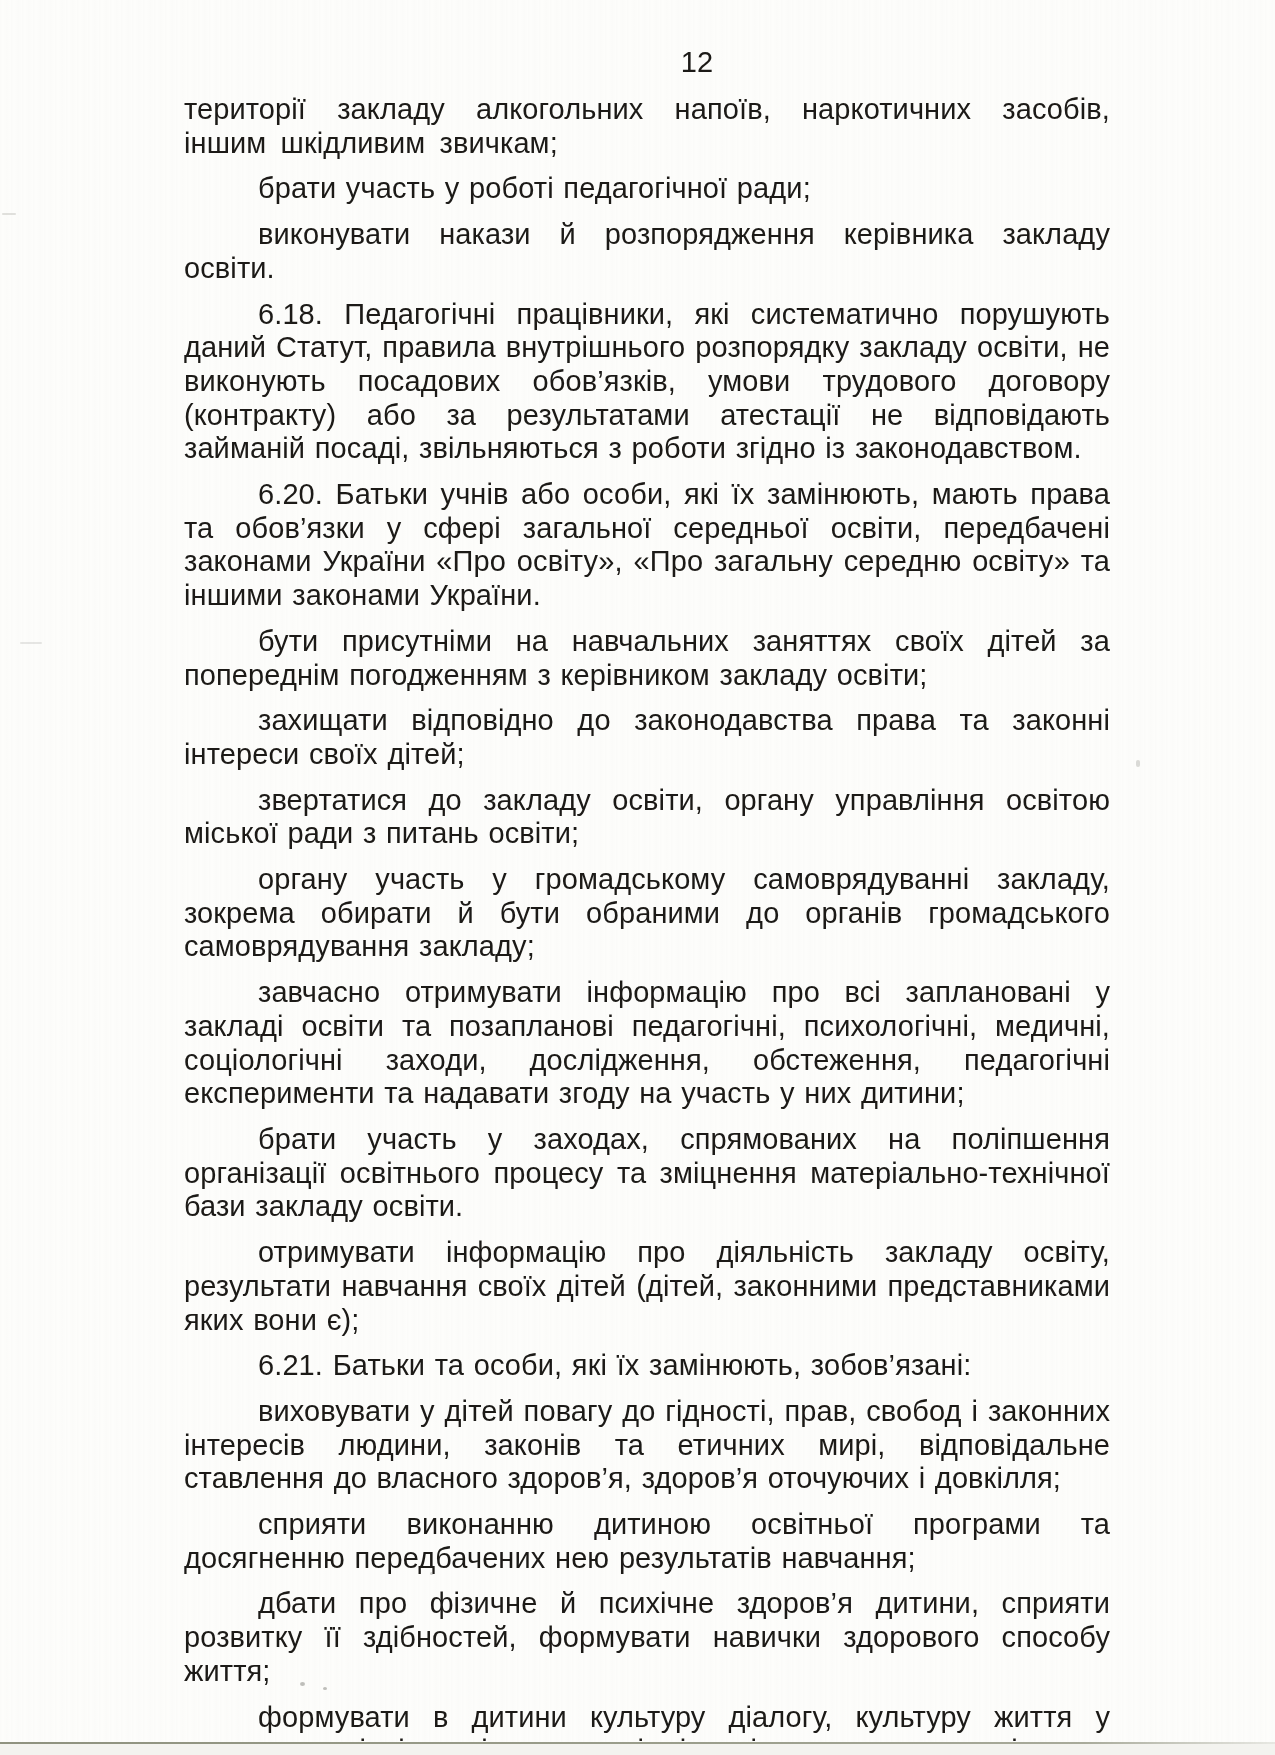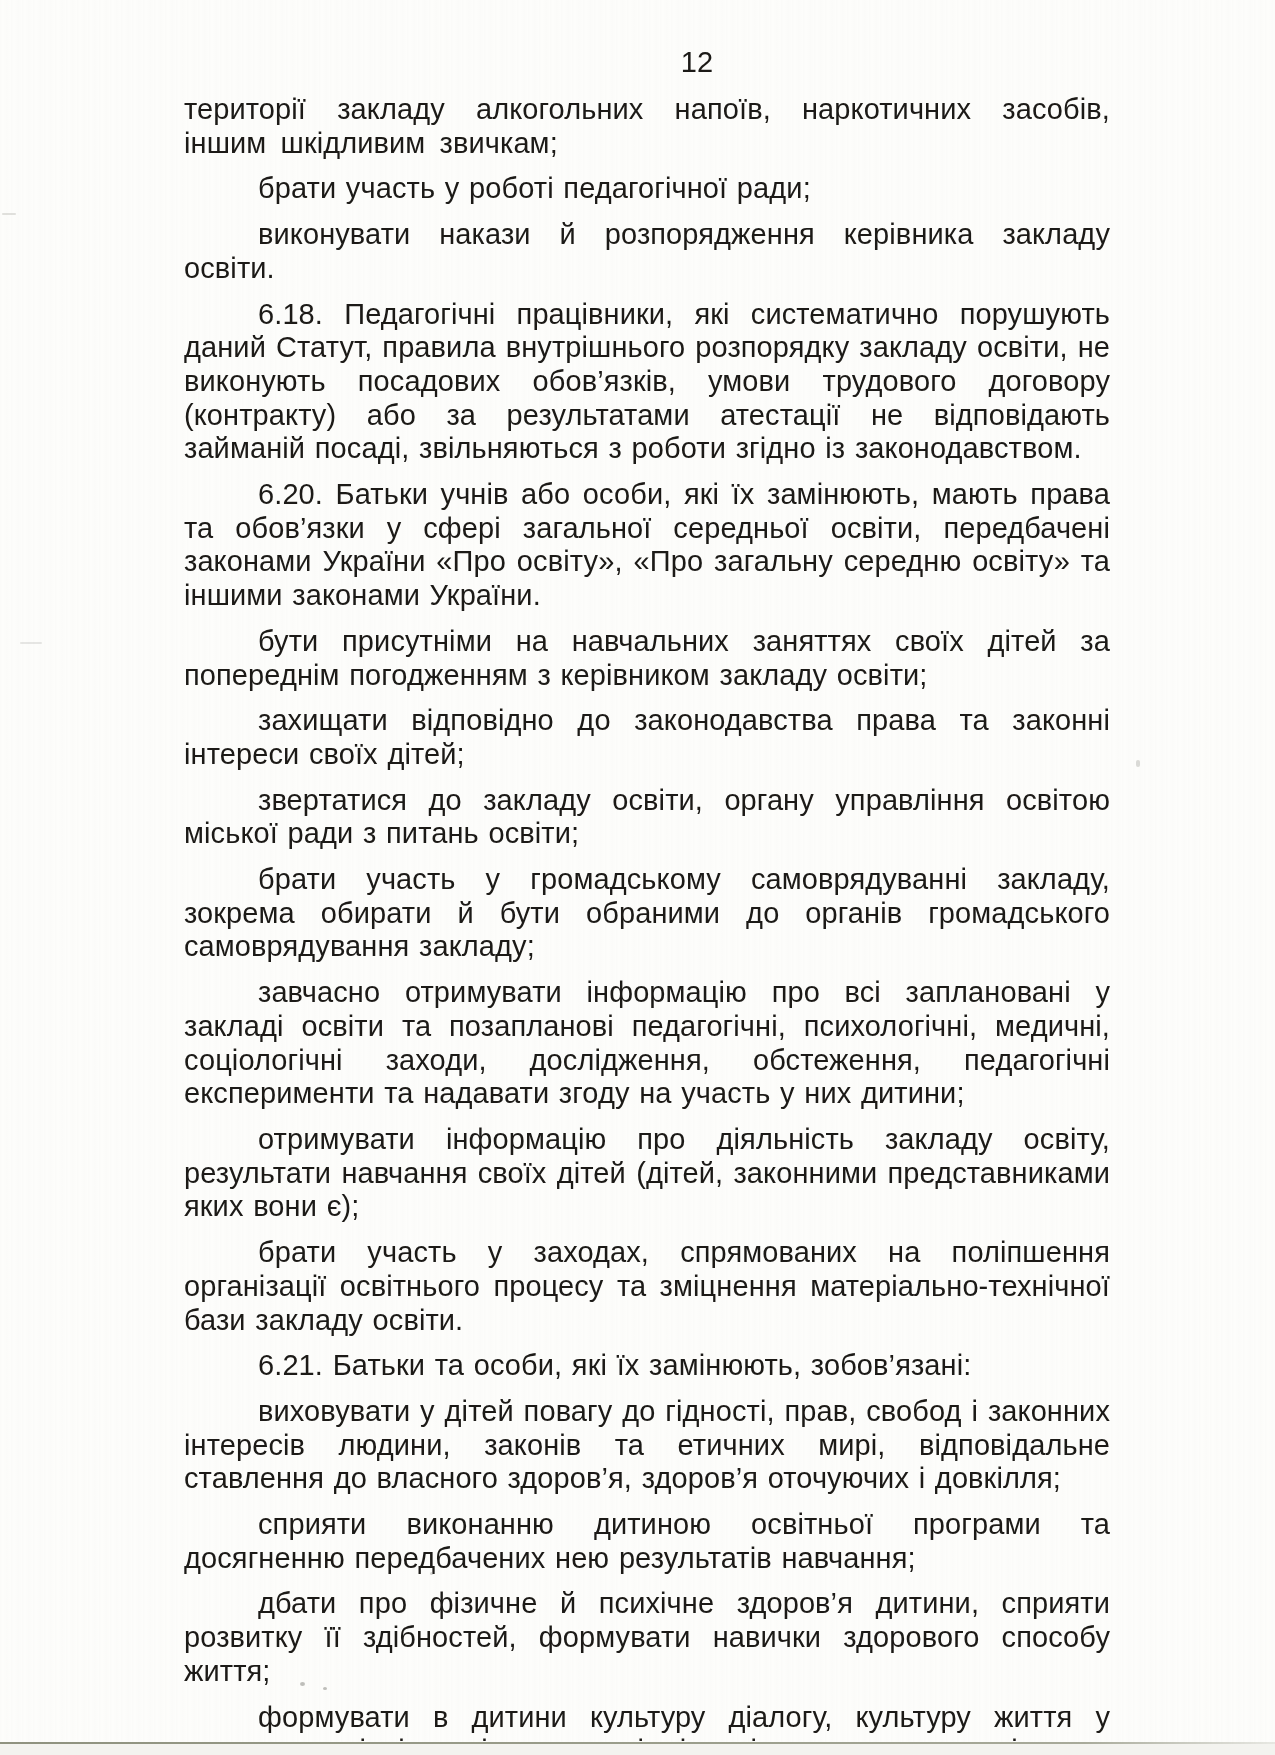--- a/index.html
+++ b/index.html
@@ -98,24 +98,24 @@
 
   <div class="content">
     <p class="cont">території закладу алкогольних напоїв, наркотичних засобів, іншим шкідливим звичкам;</p>
     <p>брати участь у роботі педагогічної ради;</p>
     <p>виконувати накази й розпорядження керівника закладу освіти.</p>
     <p>6.18. Педагогічні працівники, які систематично порушують даний Статут, правила внутрішнього розпорядку закладу освіти, не виконують посадових обов’язків, умови трудового договору (контракту) або за результатами атестації не відповідають займаній посаді, звільняються з роботи згідно із законодавством.</p>
     <p>6.20. Батьки учнів або особи, які їх замінюють, мають права та обов’язки у сфері загальної середньої освіти, передбачені законами України «Про освіту», «Про загальну середню освіту» та іншими законами України.</p>
     <p>бути присутніми на навчальних заняттях своїх дітей за попереднім погодженням з керівником закладу освіти;</p>
     <p>захищати відповідно до законодавства права та законні інтереси своїх дітей;</p>
     <p>звертатися до закладу освіти, органу управління освітою міської ради з питань освіти;</p>
-    <p>брати участь у громадському самоврядуванні закладу, зокрема обирати й бути обраними до органів громадського самоврядування закладу;</p>
+    <p>органу участь у громадському самоврядуванні закладу, зокрема обирати й бути обраними до органів громадського самоврядування закладу;</p>
     <p>завчасно отримувати інформацію про всі заплановані у закладі освіти та позапланові педагогічні, психологічні, медичні, соціологічні заходи, дослідження, обстеження, педагогічні експерименти та надавати згоду на участь у них дитини;</p>
+    <p>брати участь у заходах, спрямованих на поліпшення організації освітнього процесу та зміцнення матеріально-технічної бази закладу освіти.</p>
     <p>отримувати інформацію про діяльність закладу освіту, результати навчання своїх дітей (дітей, законними представниками яких вони є);</p>
-    <p>брати участь у заходах, спрямованих на поліпшення організації освітнього процесу та зміцнення матеріально-технічної бази закладу освіти.</p>
     <p>6.21. Батьки та особи, які їх замінюють, зобов’язані:</p>
     <p>виховувати у дітей повагу до гідності, прав, свобод і законних інтересів людини, законів та етичних мирі, відповідальне ставлення до власного здоров’я, здоров’я оточуючих і довкілля;</p>
     <p>сприяти виконанню дитиною освітньої програми та досягненню передбачених нею результатів навчання;</p>
     <p>дбати про фізичне й психічне здоров’я дитини, сприяти розвитку її здібностей, формувати навички здорового способу життя;</p>
     <p>формувати в дитини культуру діалогу, культуру життя у взаєморозумінні, мирі та злагоді між усіма народами, етнічними, національними, релігійними групами, представниками різних політичних і</p>
   </div>
 
   <span class="speck s1"></span>
   <span class="speck s2"></span>
   <span class="speck s3"></span>

